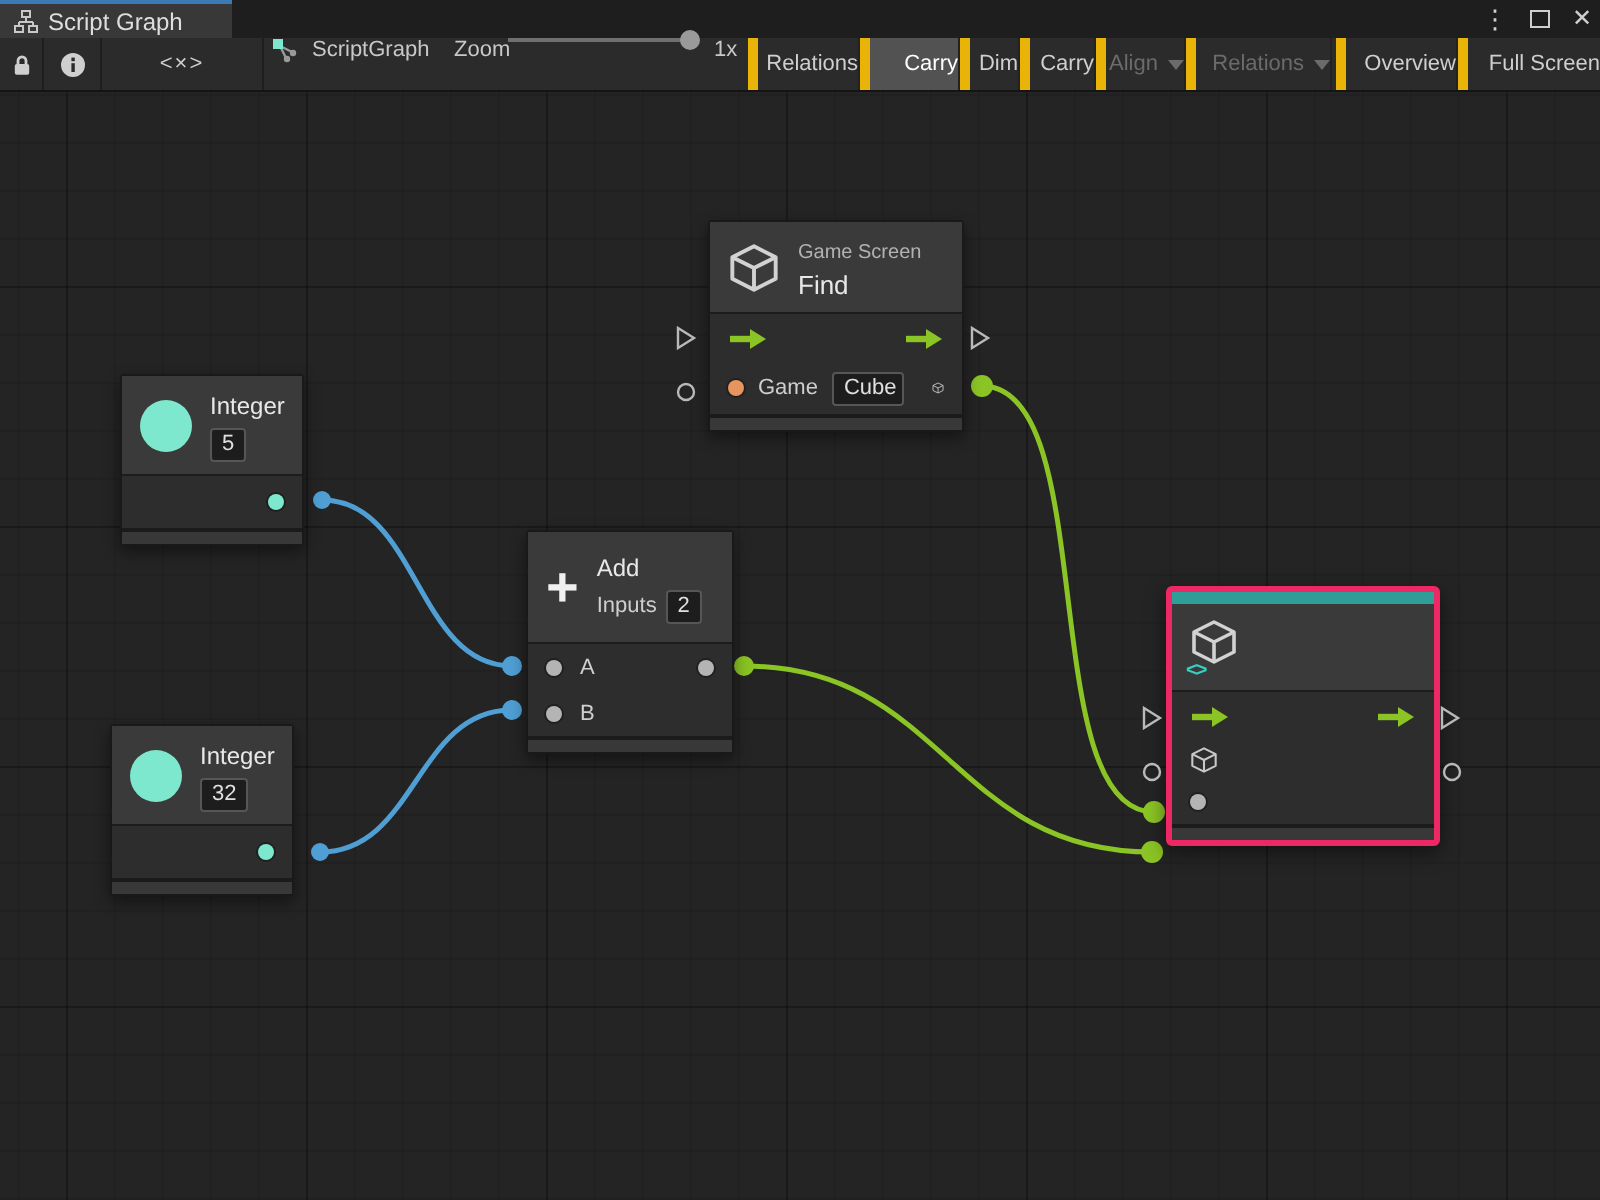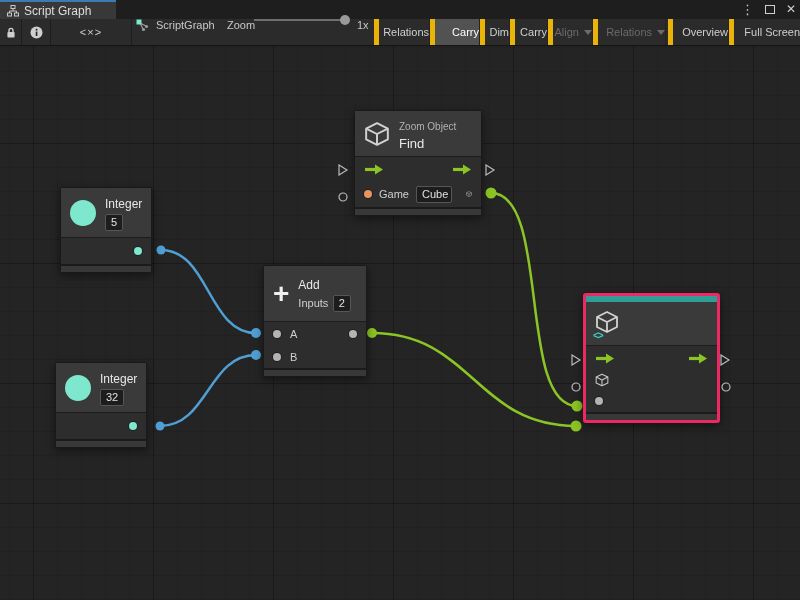--- a/index.html
+++ b/index.html
@@ -245,21 +245,21 @@
 
     <div class="node" style="left:354px;top:64px;width:128px">
       <div class="n-header" style="height:46px">
         <svg width="26" height="26" viewBox="0 0 12 12">
           <g fill="none" stroke="#d2d2d2" stroke-width="0.9" stroke-linejoin="round">
             <path d="M6,1 L11,3.5 V8.5 L6,11 L1,8.5 V3.5 Z"></path>
             <path d="M1,3.5 L6,6 L11,3.5 M6,6 V11"></path>
           </g>
         </svg>
         <span>
-          <span class="n-cat">Zoom Object</span><br>
+          <span class="n-cat">Game Screen</span><br>
           <span class="n-title" style="font-size:13px">Find</span>
         </span>
       </div>
       <div class="prow" style="height:24px;justify-content:space-between">
         <svg width="20" height="11">
           <path d="M1,5.5 H12" stroke="#8bc425" stroke-width="3.2"></path>
           <path d="M11,0.5 L19,5.5 L11,10.5 Z" fill="#8bc425"></path>
         </svg>
         <svg width="20" height="11">
           <path d="M1,5.5 H12" stroke="#8bc425" stroke-width="3.2"></path>

